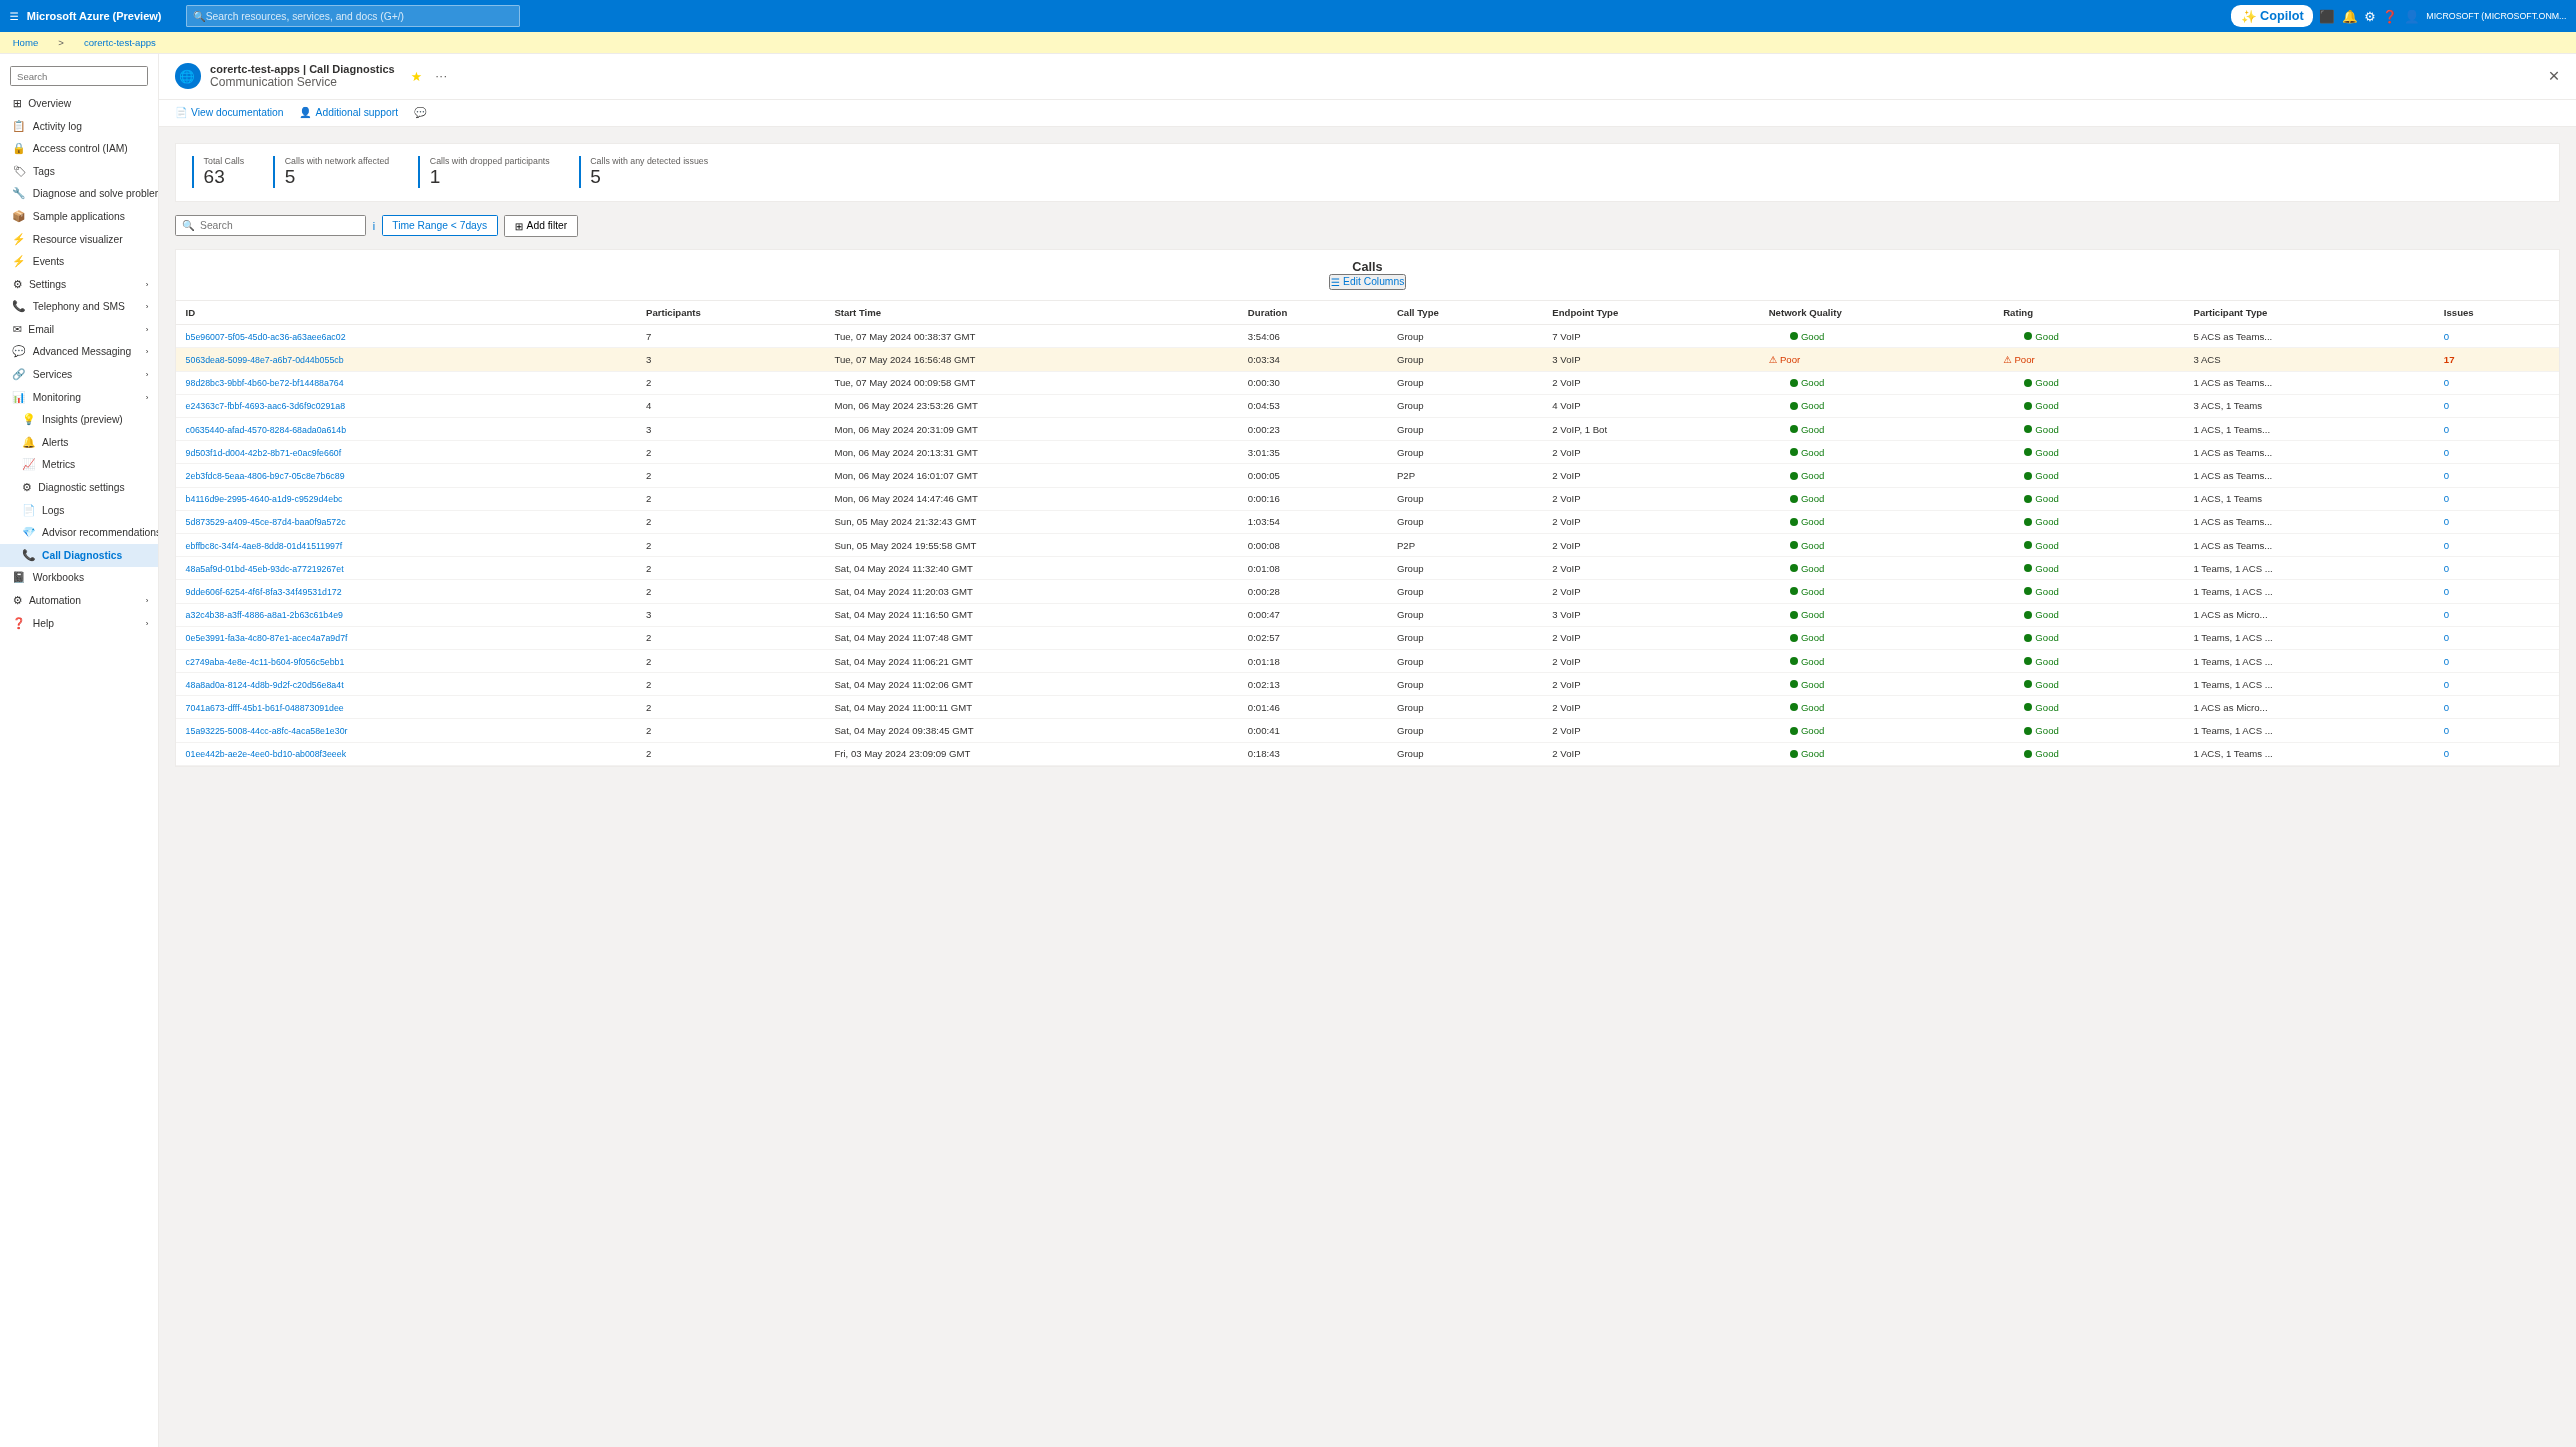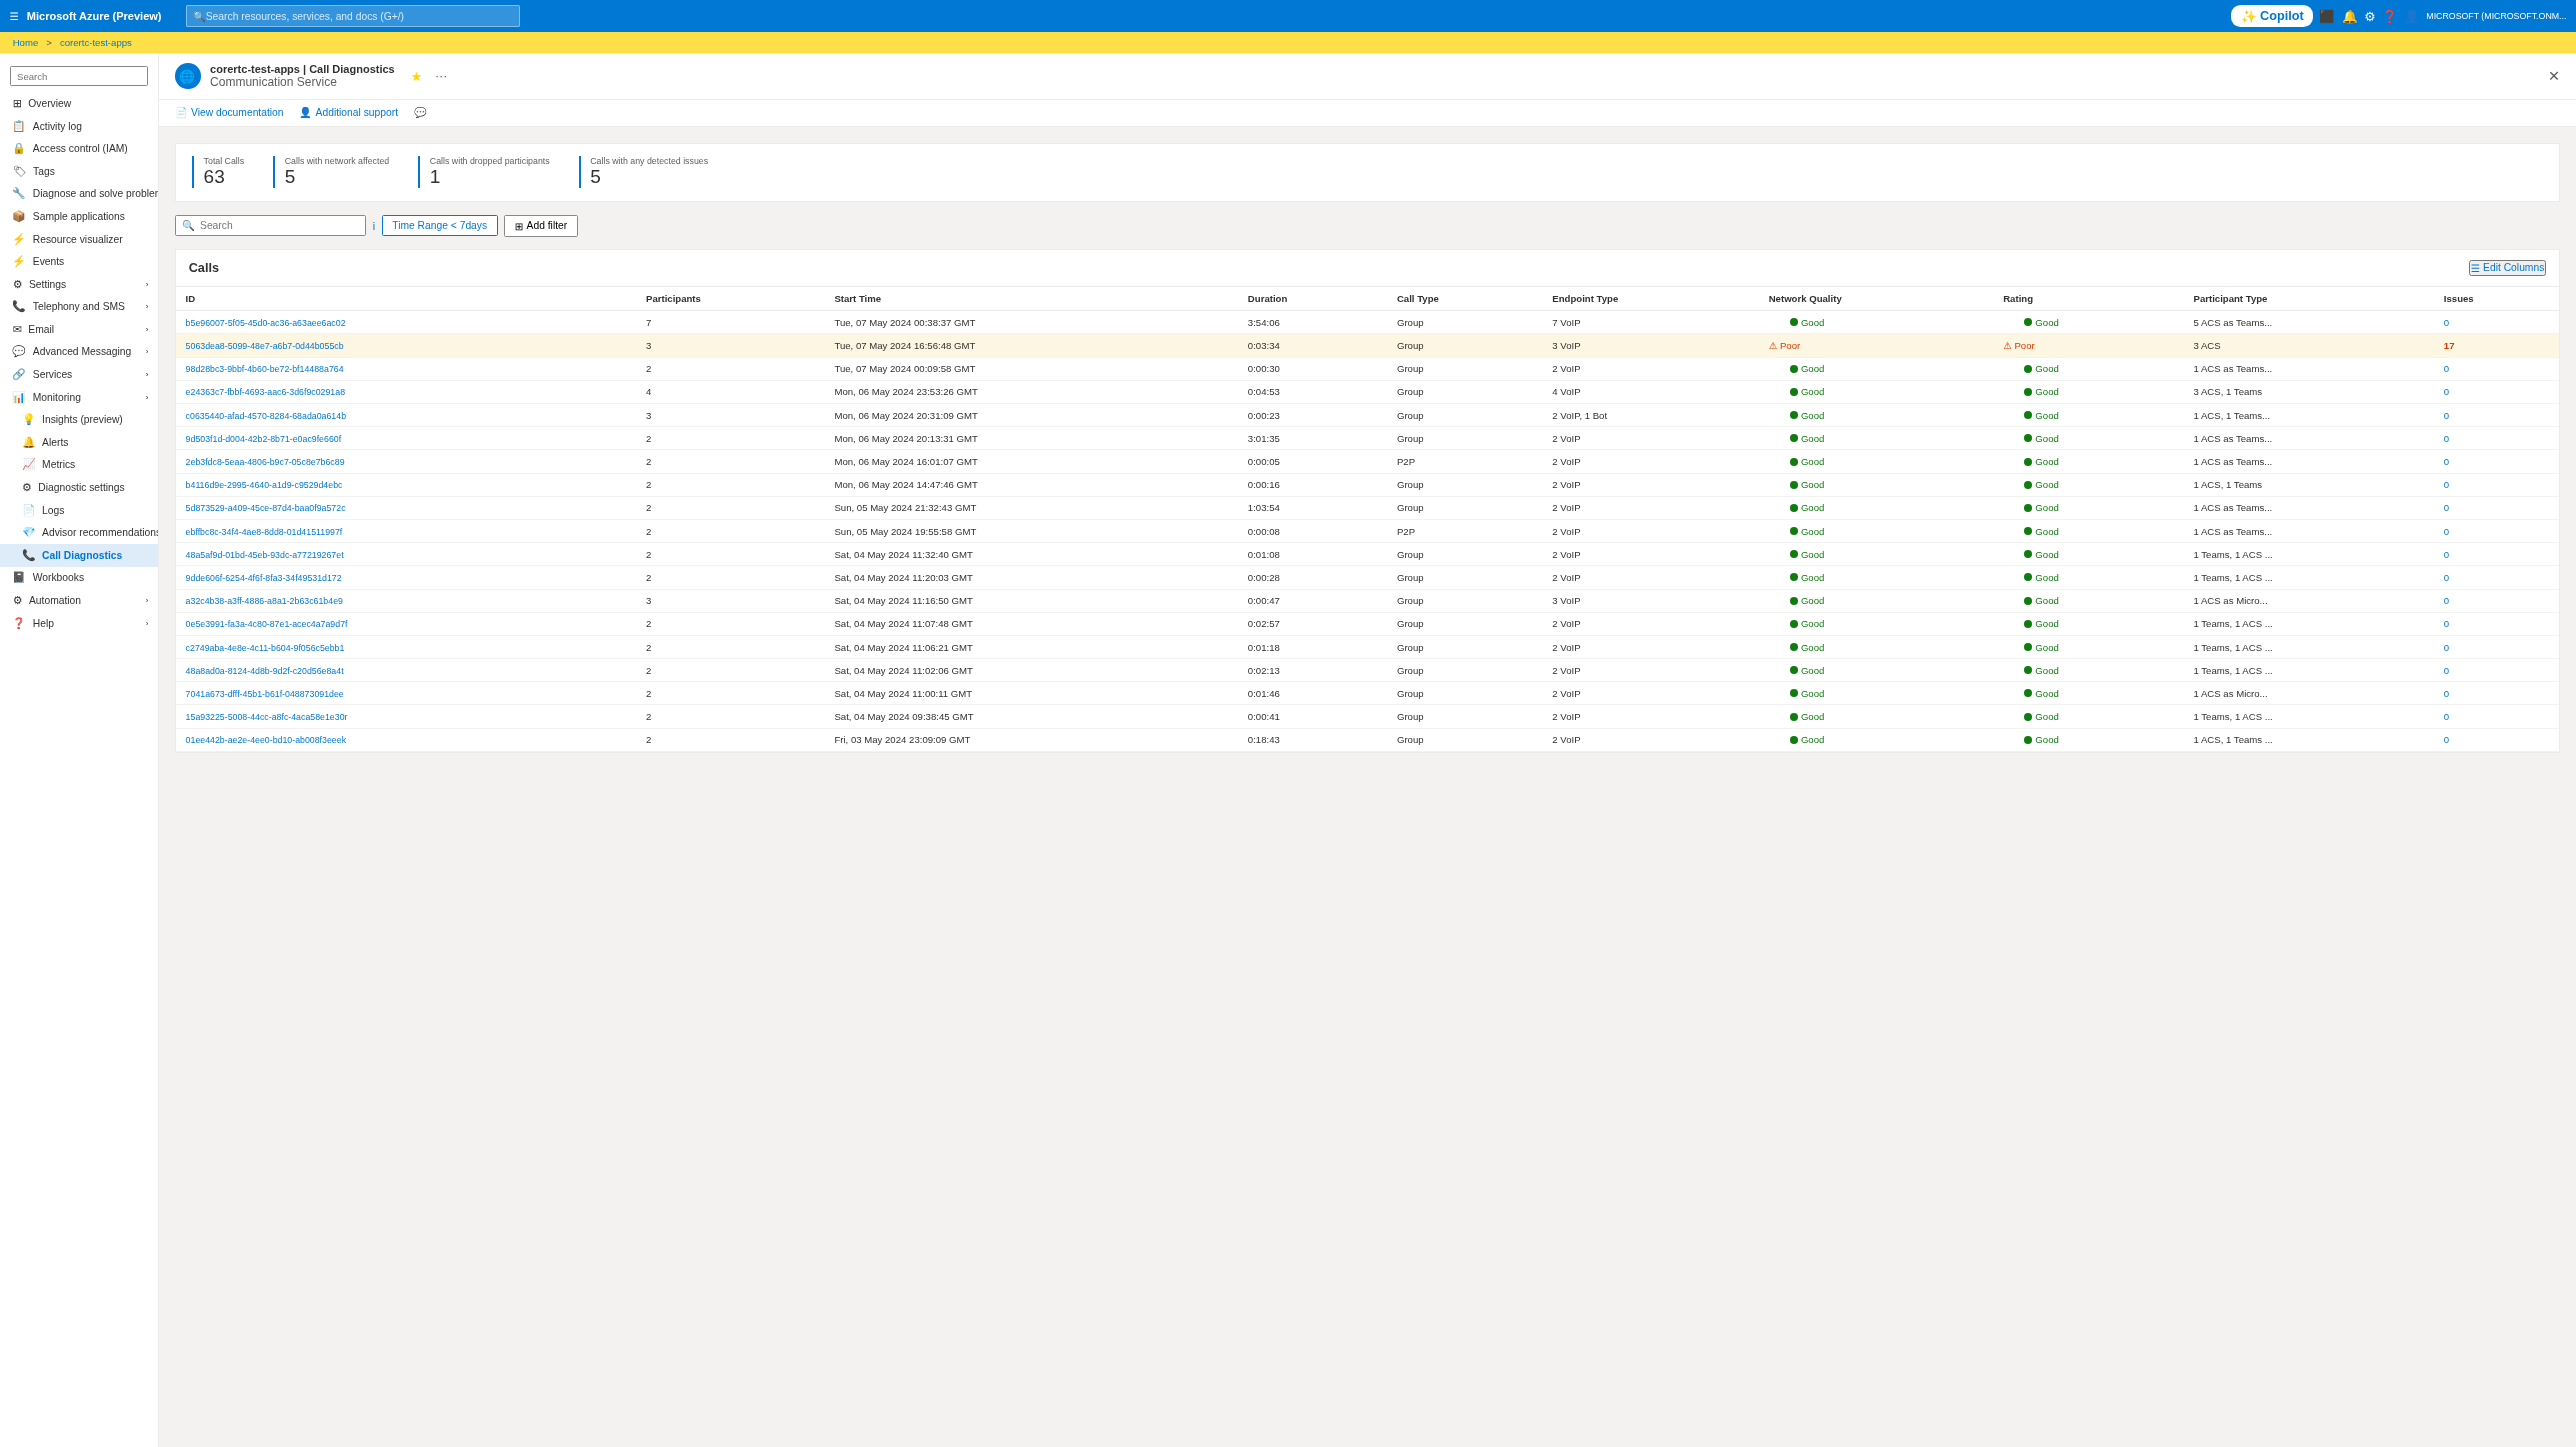--- a/index.html
+++ b/index.html
@@ -8,21 +8,21 @@
     
     .top-nav { background: #0078d4; color: white; height: 32px; display: flex; align-items: center; padding: 0 9.6px; gap: 8px; flex-shrink: 0; }
     .top-nav .search-bar { flex: 1; max-width: 382px; margin: 0 auto; background: rgba(255,255,255,0.2); border: 0.8px solid rgba(255,255,255,0.4); border-radius: 1.6px; display: flex; align-items: center; padding: 0 6.4px; height: 22px; color: white; }
     .top-nav .search-bar input { background: transparent; border: none; outline: none; color: white; font-size: 10.3px; width: 100%; }
     .top-nav .search-bar input::placeholder { color: rgba(255,255,255,0.8); }
     .top-nav .nav-icons { display: flex; gap: 6.4px; align-items: center; margin-left: auto; }
     .top-nav .nav-icons span { cursor: pointer; font-size: 12.7px; }
     .copilot-btn { background: white; color: #0078d4; border: none; border-radius: 9.6px; padding: 3.2px 9.6px; font-size: 9.6px; font-weight: 600; cursor: pointer; display: flex; align-items: center; gap: 3.2px; }
 
     
-    .breadcrumb { background: #fde047; padding: 4.8px 12.7px; font-size: 9.6px; color: #0078d4; display: flex; align-items: center; gap: 8px; border-bottom: 0.8px solid #edebe9; flex-shrink: 0; }
+    .breadcrumb { background: #fef9c3; padding: 4.8px 12.7px; font-size: 9.6px; color: #0078d4; display: flex; align-items: center; gap: 20px; border-bottom: 0.8px solid #edebe9; flex-shrink: 0; }
     .breadcrumb span { color: #605e5c; }
 
     
     .main { display: flex; flex: 1; overflow: hidden; }
 
     
     .sidebar { width: 159px; background: white; border-right: 0.8px solid #edebe9; overflow-y: auto; flex-shrink: 0; padding: 6.4px 0; }
     .sidebar-search { padding: 6.4px 9.6px; }
     .sidebar-search input { width: 100%; border: 0.8px solid #8a8886; border-radius: 1.6px; padding: 3.2px 6.4px; font-size: 9.6px; }
     .sidebar-item { padding: 4.8px 9.6px 4.8px 12.7px; cursor: pointer; display: flex; align-items: center; gap: 6.4px; font-size: 10.3px; color: #323130; white-space: nowrap; overflow: hidden; text-overflow: ellipsis; }
@@ -57,21 +57,21 @@
 
     
     .search-filter-row { display: flex; align-items: center; gap: 6.4px; margin-bottom: 12.7px; }
     .search-box { display: flex; align-items: center; border: 0.8px solid #8a8886; background: white; border-radius: 1.6px; padding: 3.2px 6.4px; gap: 4.8px; width: 191px; }
     .search-box input { border: none; outline: none; font-size: 10.3px; width: 100%; }
     .filter-btn { display: flex; align-items: center; gap: 3.2px; padding: 4px 9.6px; border: 0.8px solid #8a8886; background: white; border-radius: 1.6px; cursor: pointer; font-size: 10.3px; }
     .time-range-btn { display: flex; align-items: center; gap: 3.2px; padding: 4px 9.6px; border: 0.8px solid #0078d4; background: white; border-radius: 1.6px; cursor: pointer; font-size: 10.3px; color: #0078d4; }
 
     
     .calls-section { background: white; border: 0.8px solid #edebe9; }
-    .calls-header { padding: 9.6px 12.7px; display: flex; align-items: center; justify-content: space-between; border-bottom: 0.8px solid #edebe9; }
+    .calls-header { padding: 9.6px 12.7px; display: flex; align-items: center; justify-content: space-between; border-bottom: 0.8px solid #edebe9; flex-direction: column; }
     .calls-title { font-size: 12.7px; font-weight: 600; }
     .edit-columns-btn { color: #0078d4; cursor: pointer; font-size: 10.3px; display: flex; align-items: center; gap: 3.2px; }
 
     
     .calls-table { width: 100%; border-collapse: collapse; font-size: 9.6px; }
     .calls-table th { padding: 6.4px 9.6px; text-align: left; font-weight: 600; color: #323130; border-bottom: 0.8px solid #edebe9; background: white; font-size: 9.6px; white-space: nowrap; }
     .calls-table td { padding: 5.6px 9.6px; border-bottom: 0.8px solid #f3f2f1; vertical-align: middle; white-space: nowrap; }
     .calls-table tr.highlighted td { background: #fdf6e3; }
     .call-id-link { color: #0078d4; cursor: pointer; text-decoration: none; font-size: 8.8px; }
     .good-badge { color: #107c10; display: flex; align-items: center; gap: 3.2px; padding-left: 21px; }

